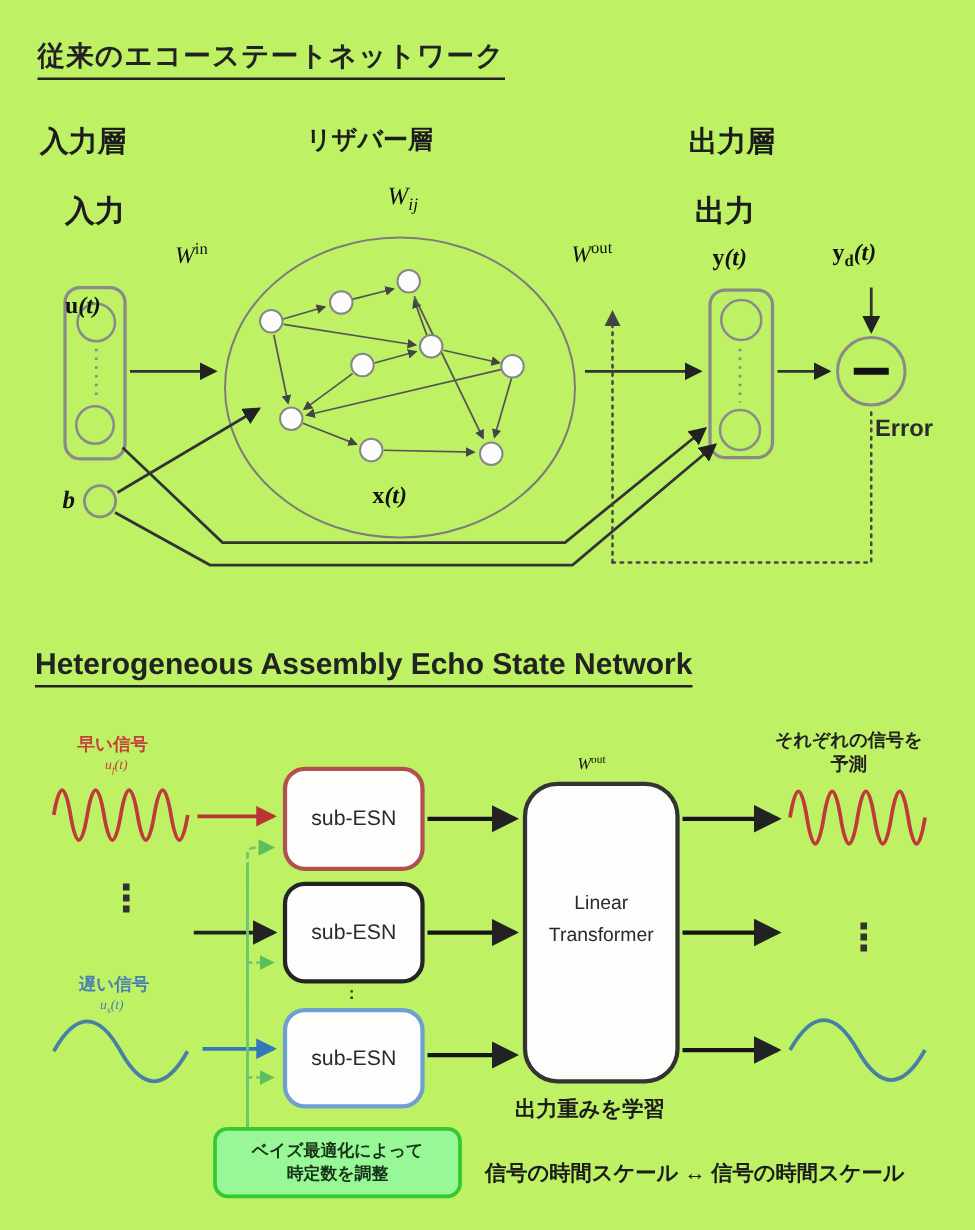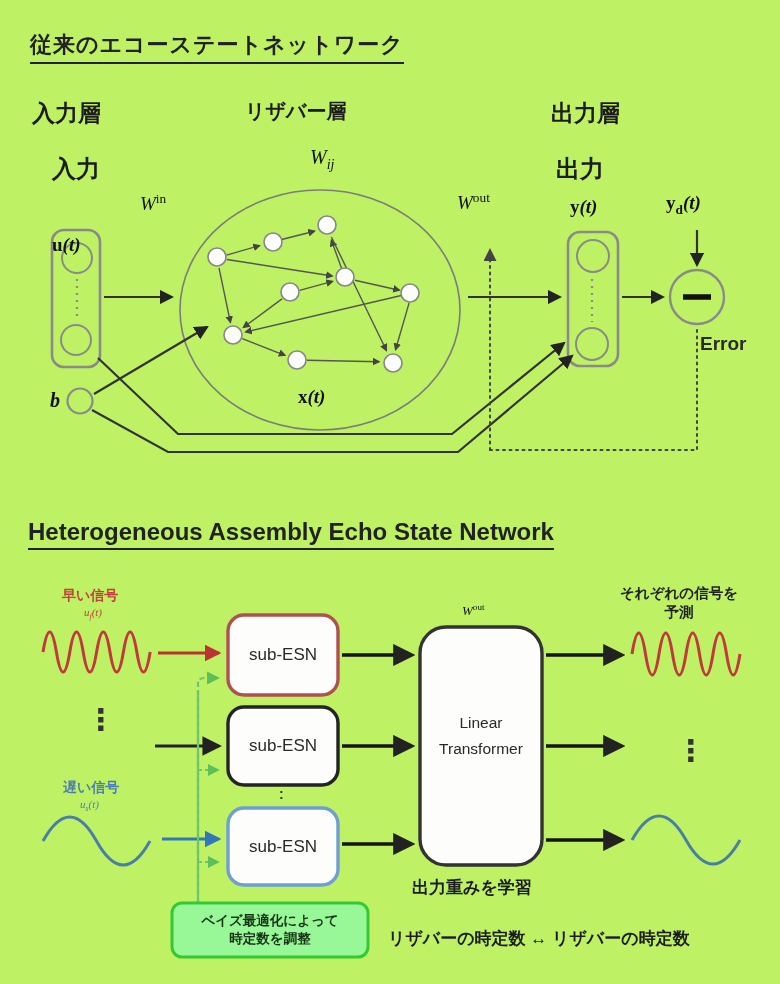--- a/index.html
+++ b/index.html
@@ -223,15 +223,15 @@
 
   <div class="lbl jp" style="left:412px;top:876px;font-size:17px;">出力重みを学習</div>
 
   <div class="boxtext" style="left:172px;top:903px;width:196px;height:54px;">
     <div class="ctr" style="font-size:13.5px;font-weight:bold;color:#173317;line-height:1.35;">
       <div>ベイズ最適化によって</div>
       <div>時定数を調整</div>
     </div>
   </div>
 
-  <div class="lbl jp" style="left:388px;top:927px;font-size:17px;">リザバーの時定数 ↔ リザバーの時定数</div>
+  <div class="lbl jp" style="left:388px;top:927px;font-size:17px;">信号の時間スケール ↔ 信号の時間スケール</div>
 
 </div>
 
 </body></html>

